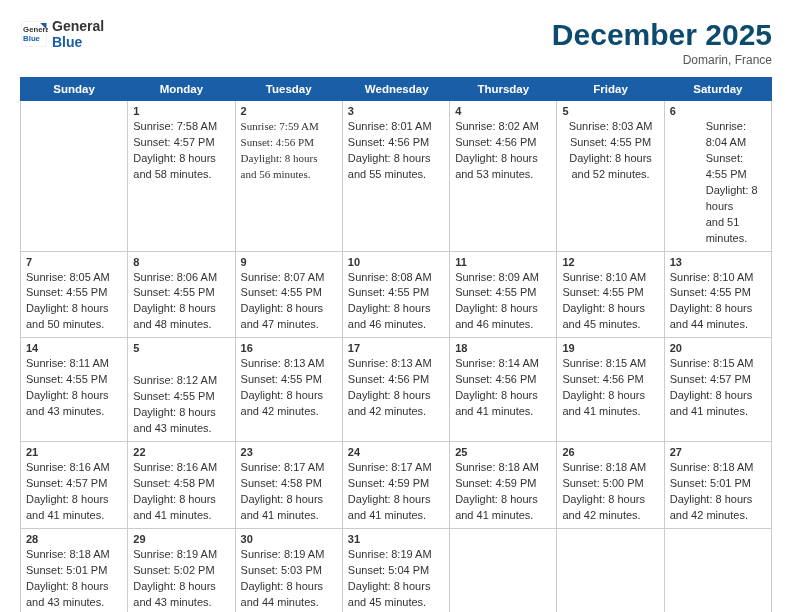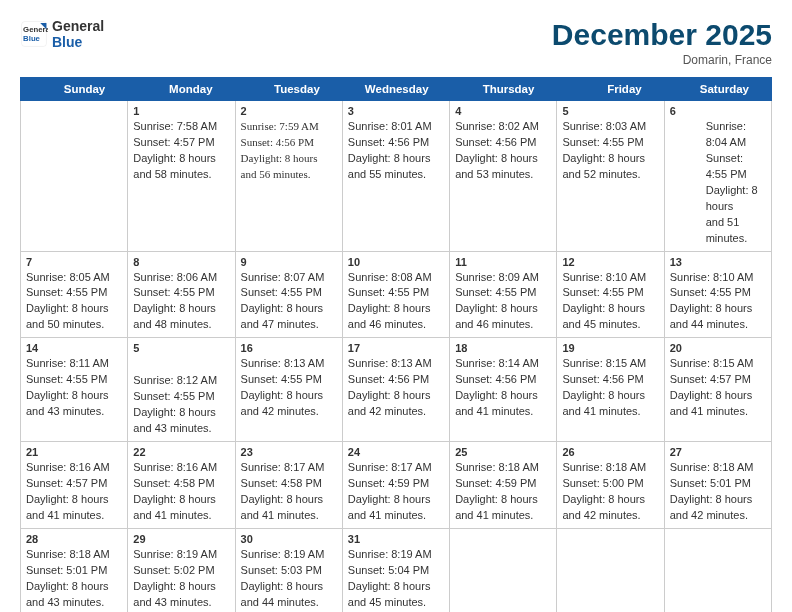--- a/index.html
+++ b/index.html
@@ -49,21 +49,21 @@
       width: 100%;
       border-collapse: collapse;
       table-layout: fixed;
     }
     .calendar-table th {
       background: #1a5ea8;
       color: #fff;
       font-size: 11.5px;
       font-weight: bold;
       padding: 5px 22px;
-      text-align: right;
+      text-align: center;
       border: 1px solid #1a5ea8;
     }
     .calendar-table td {
       border: 1px solid #ccc;
       vertical-align: top;
       padding: 4px 5px;
       height: 82px;
       font-size: 9.2px;
       color: #333;
       background: #fff;
@@ -148,21 +148,21 @@
           </td>
           <td>
             <span class="day-num">4</span>
             <div class="day-info" style="white-space: pre-line;">Sunrise: 8:02 AM
 Sunset: 4:56 PM
 Daylight: 8 hours
 and 53 minutes.</div>
           </td>
           <td>
             <span class="day-num">5</span>
-            <div class="day-info" style="white-space: pre-line;">Sunrise: 8:03 AM
+            <div class="day-info" style="white-space: pre-line; text-align: center;">Sunrise: 8:03 AM
 Sunset: 4:55 PM
 Daylight: 8 hours
 and 52 minutes.</div>
           </td>
           <td>
             <span class="day-num">6</span>
             <div class="day-info" style="white-space: pre-line; margin-left: 36px;">Sunrise: 8:04 AM
 Sunset: 4:55 PM
 Daylight: 8 hours
 and 51 minutes.</div>

